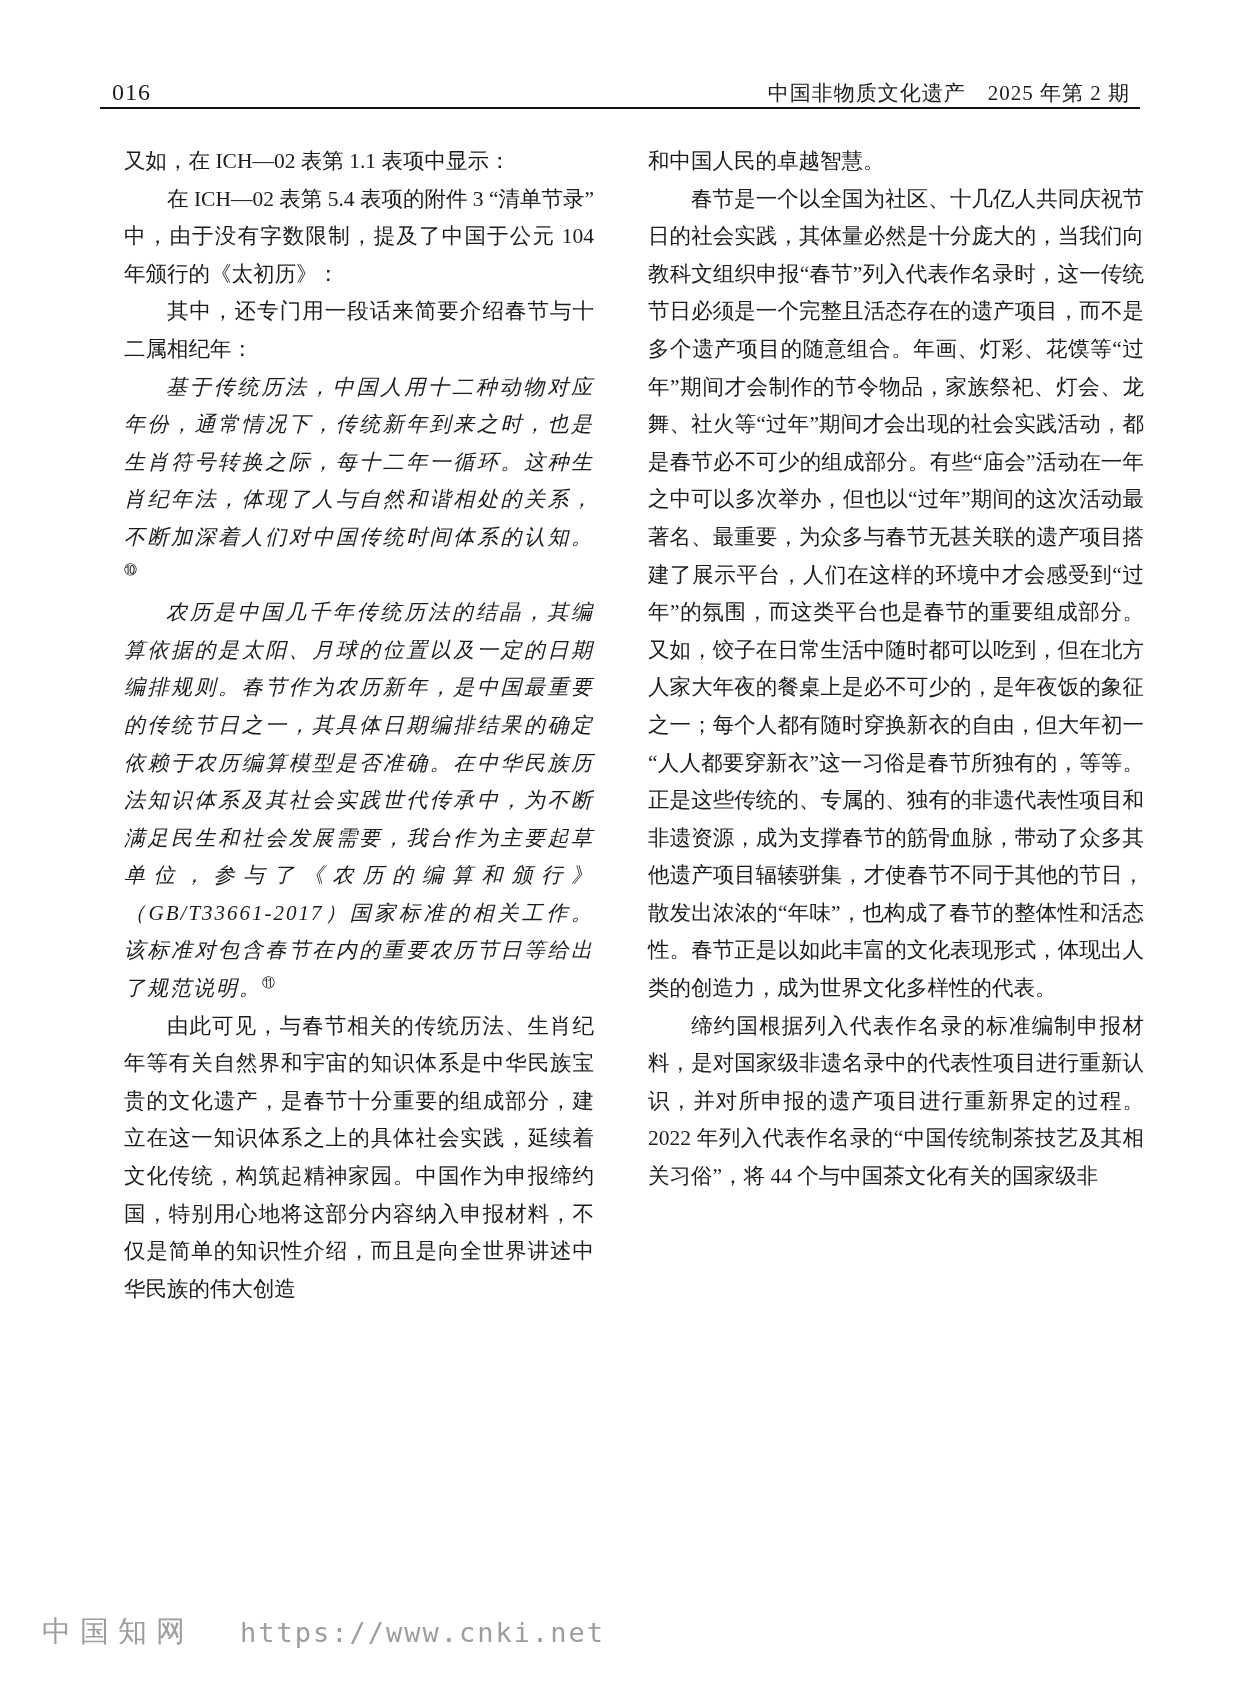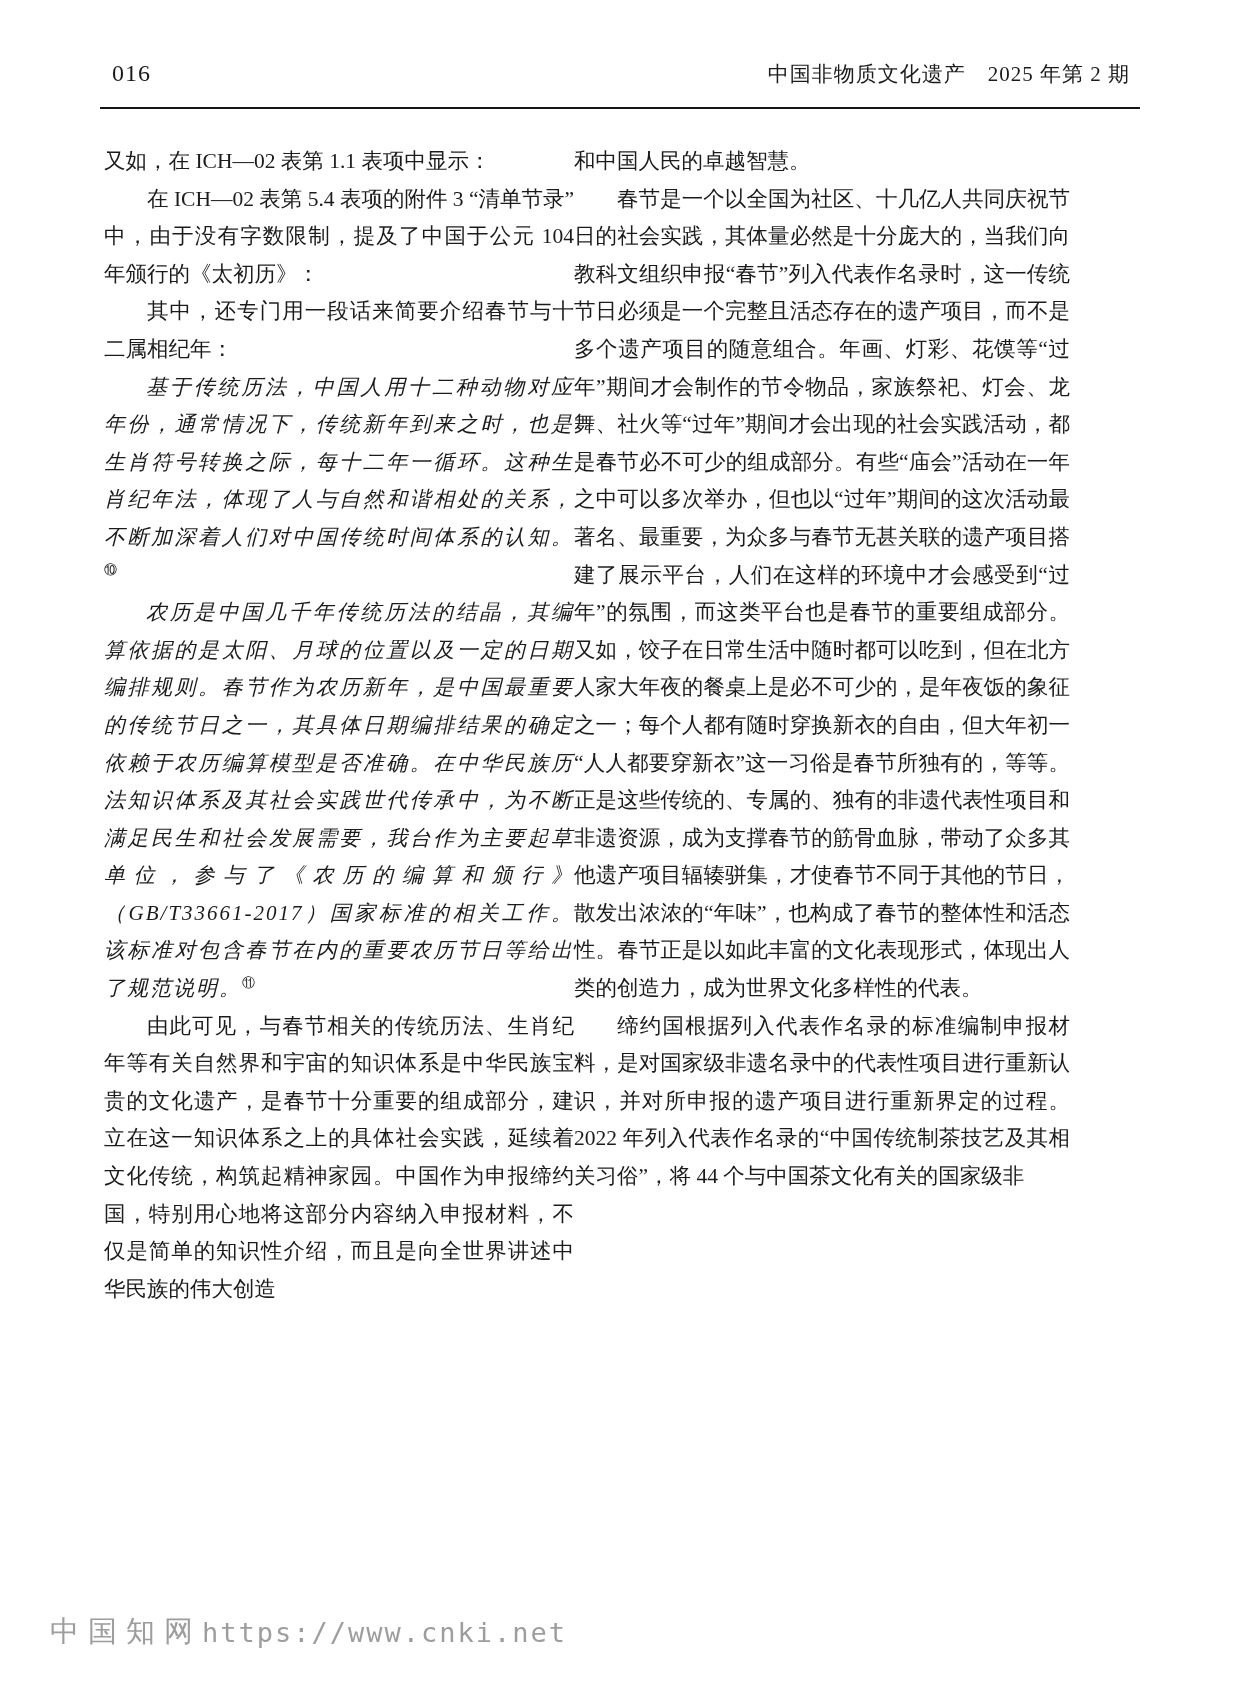--- a/index.html
+++ b/index.html
@@ -9,37 +9,37 @@
     font-family: "Liberation Serif", "DejaVu Serif", serif;
     color: #1b1b1b;
     position: relative;
     overflow: hidden;
   }
   .page { position: absolute; inset: 0; }
 
   
   .header {
     position: absolute;
-    top: 60px; left: 112px; width: 1018px;
+    top: 79px; left: 112px; width: 1018px;
     display: flex; justify-content: space-between; align-items: baseline;
   }
   .page-number { font-size: 24px; letter-spacing: 1px; }
   .journal-title { font-size: 21px; letter-spacing: 1px; }
   .header-rule {
     position: absolute;
     top: 107px; left: 100px; width: 1040px;
     border-top: 2px solid #151515;
     height: 0;
   }
 
   
   .content {
     position: absolute;
-    top: 143px; left: 104px; width: 1020px;
-    display: flex; 
+    top: 143px; left: 124px; width: 1020px;
+    display: flex; gap: 54px;
   }
   .col { display: block; }
   .col-left  { width: 470px; }
   .col-right { width: 496px; }
 
   p {
     margin: 0;
     font-size: 21.5px;
     line-height: 37.6px;
     text-align: justify;
@@ -68,22 +68,22 @@
   sup.fn {
     font-size: 13px;
     font-style: normal;
     vertical-align: super;
     line-height: 0;
   }
 
   
   .footer {
     position: absolute;
-    left: 50px; top: 1612px;
-    display: flex; align-items: center; 
+    left: 42px; top: 1612px;
+    display: flex; align-items: center; gap: 46px;
     color: #9d9d9d;
   }
   .brand { font-size: 29px; letter-spacing: 9px; font-weight: 400; }
   .url   { font-family: "DejaVu Sans Mono", "Liberation Mono", monospace; font-size: 27px; letter-spacing: 2px; }
 </style>
 </head>
 <body>
 
 <div class="page">
 

